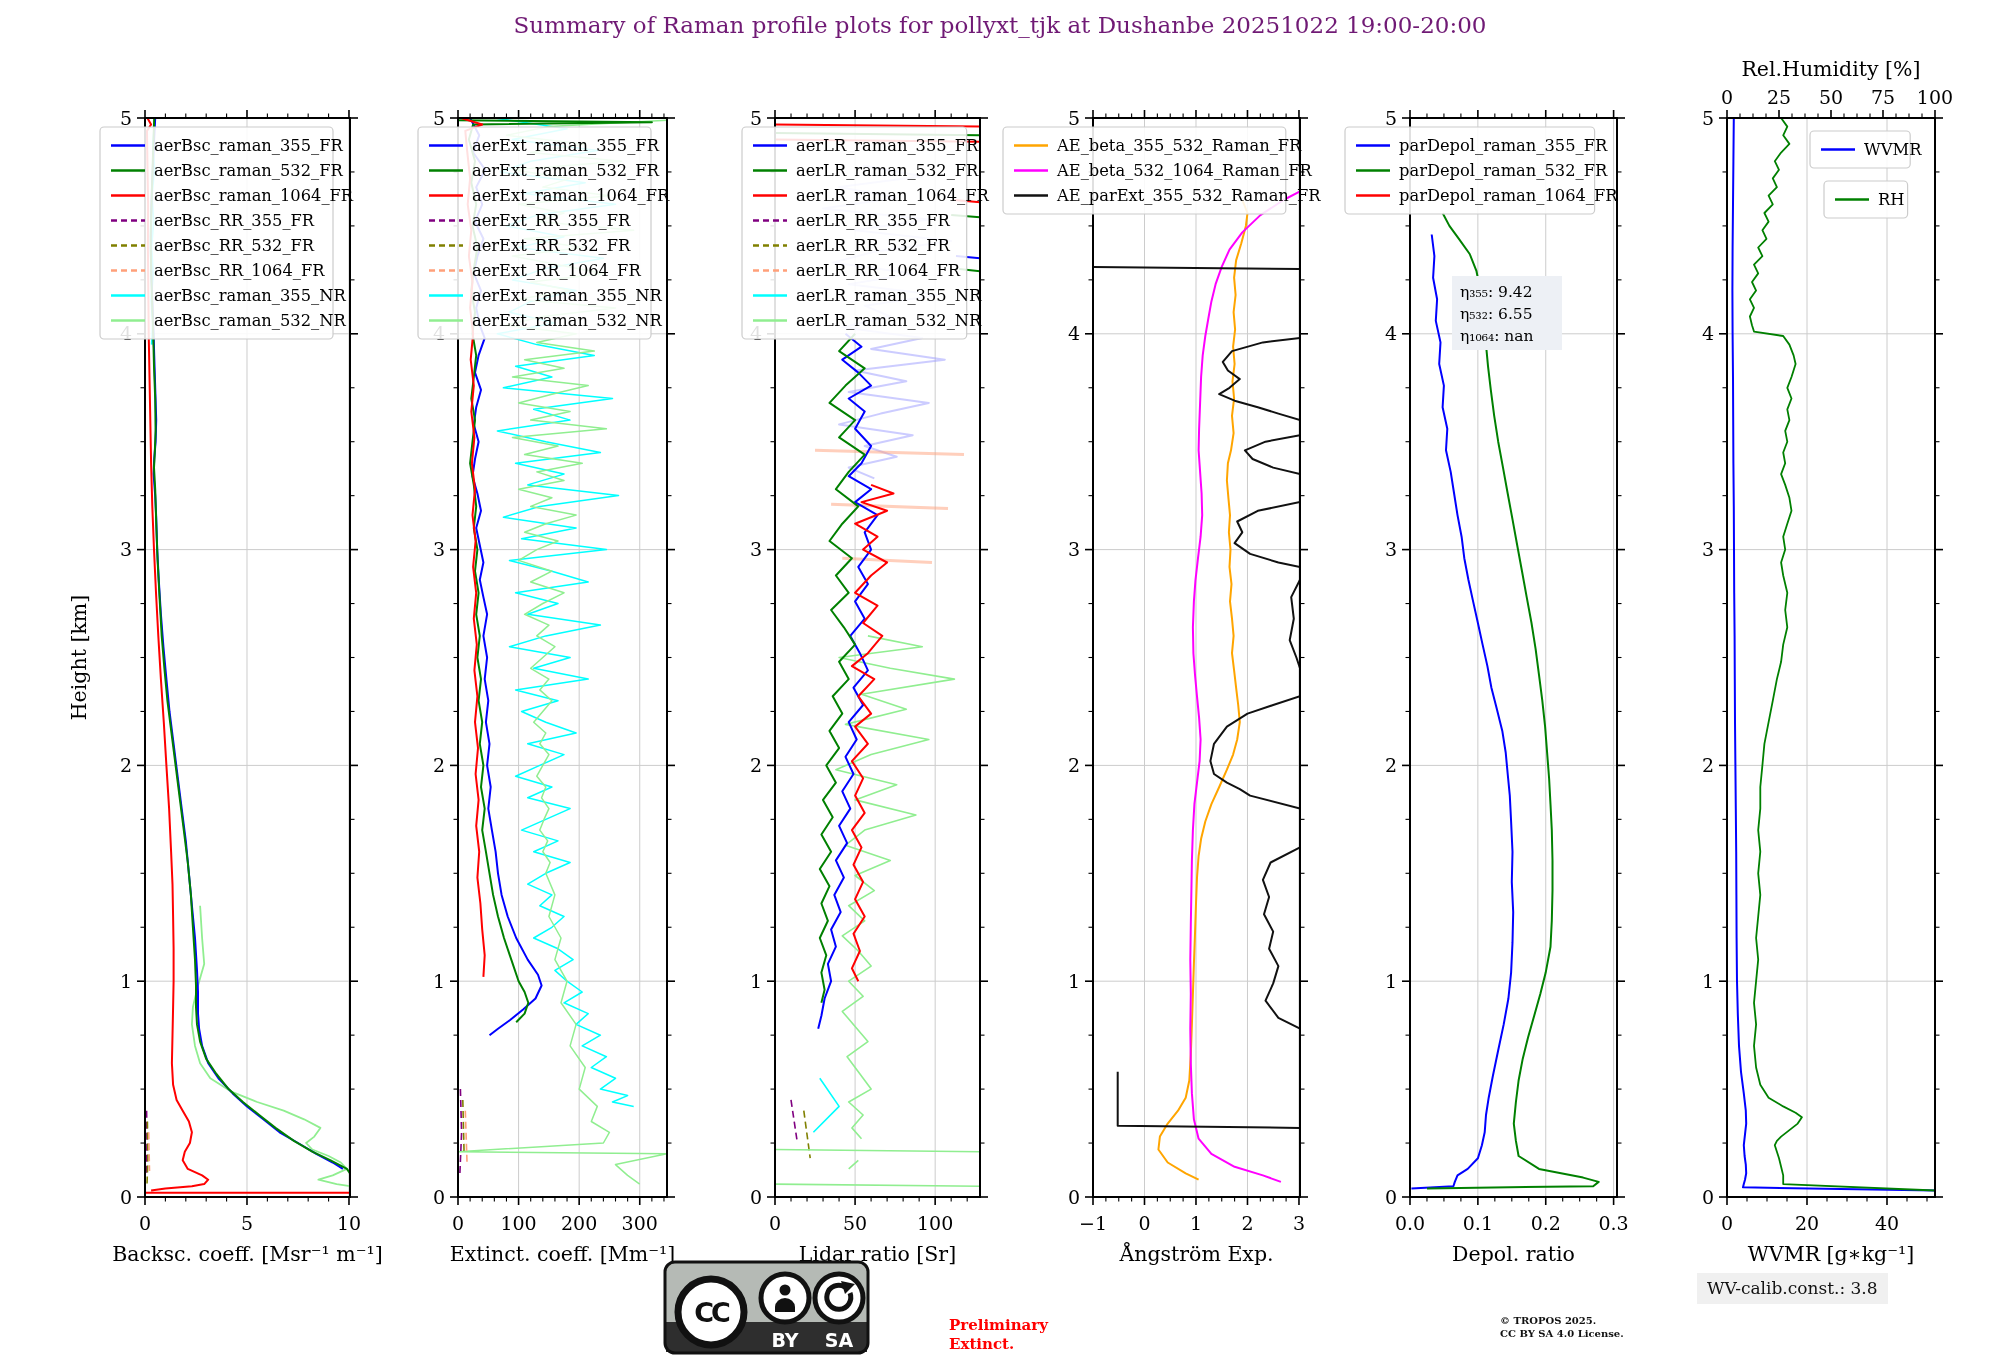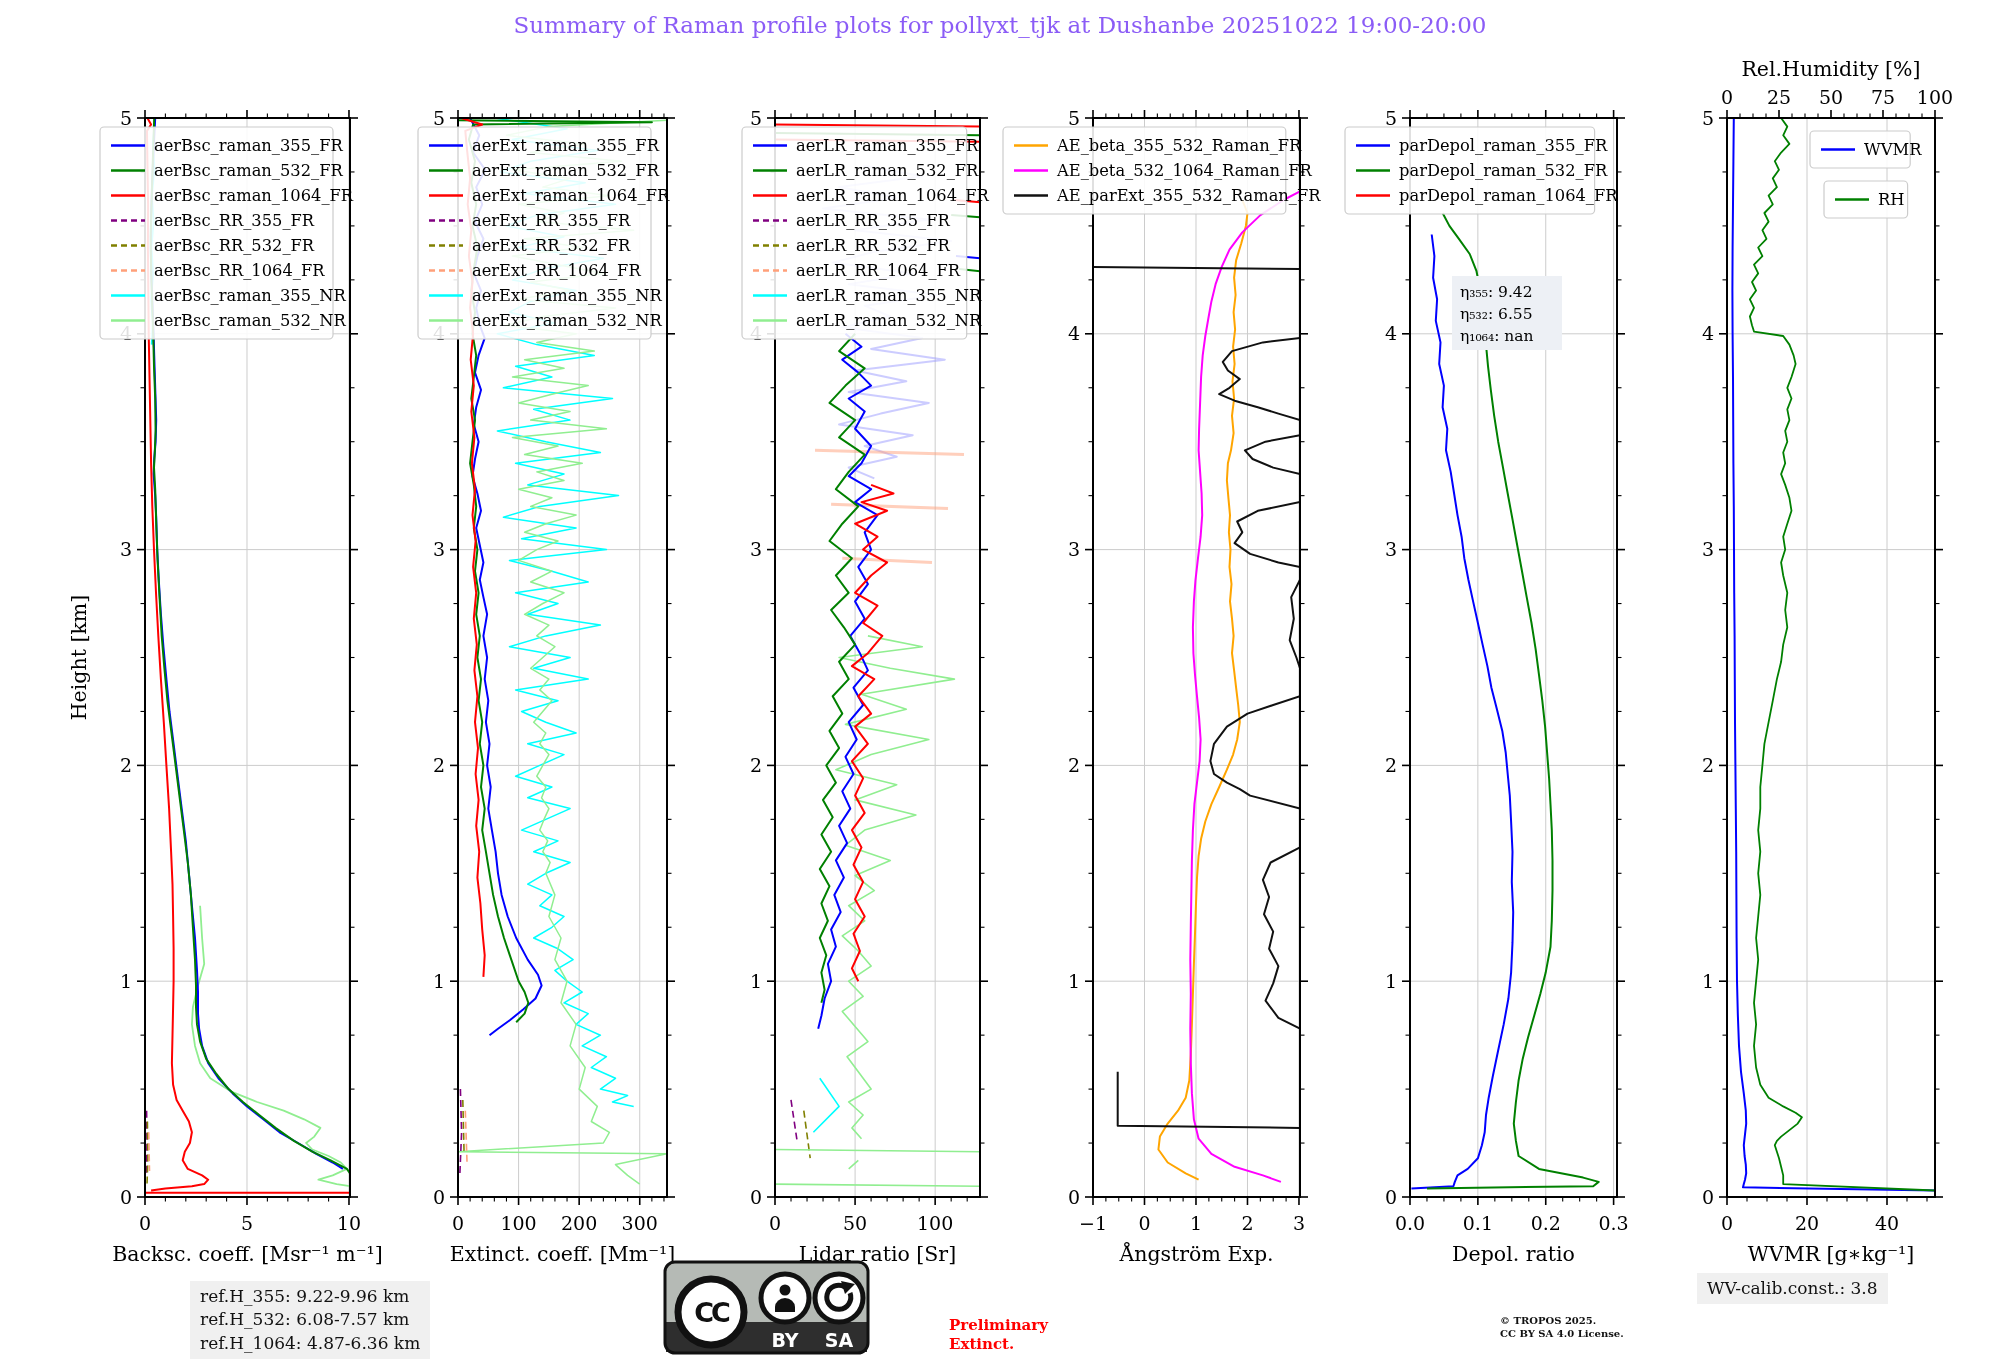--- a/index.html
+++ b/index.html
@@ -1,19 +1,19 @@
 <!DOCTYPE html>
 <html><head>
 <meta charset="utf-8">
 <style>
   html,body{margin:0;padding:0;background:#ffffff;}
   #canvas{position:relative;width:2000px;height:1360px;background:#ffffff;overflow:hidden;
           font-family:"DejaVu Serif","Liberation Serif",serif;}
   #chart-title{position:absolute;left:0;top:12px;width:2000px;text-align:center;
-               font-size:23px;color:#8b5cf6;}
+               font-size:23px;color:#701a75;}
   #chart{position:absolute;left:0;top:0;}
   #chart text{font-family:"DejaVu Serif","Liberation Serif",serif;fill:#000;}
   .notebox{position:absolute;background:#f0f0f0;color:#111;font-size:17px;line-height:1.38;
            padding:4px 10px;}
   #preliminary{position:absolute;left:913px;top:1316px;color:#ff0000;font-weight:bold;
                font-size:15px;line-height:1.25;margin-left:36px;}
   #copyright{position:absolute;left:1500px;top:1314px;color:#111;font-weight:bold;
              font-size:10px;line-height:1.3;}
   #refh-box{left:190px;top:1281px;}
   #wv-box{left:1697px;top:1273px;}
@@ -745,25 +745,20 @@
           <text x="1864" y="155" font-size="16.3">WVMR</text>
         </g>
         <g>
           <rect x="1824" y="181" width="83.6" height="37" rx="4" fill="#ffffff" fill-opacity="0.88" stroke="#cccccc" stroke-width="1.2"></rect>
           <line x1="1835" x2="1869" y1="199.5" y2="199.5" stroke="#008000" stroke-width="2.4"></line>
           <text x="1878" y="205" font-size="16.3">RH</text>
         </g>
       </g>
     </svg>
 
-  <div id="refh-box" class="notebox">
-    <div>ref.H_355: 9.22-9.96 km</div>
-    <div>ref.H_532: 6.08-7.57 km</div>
-    <div>ref.H_1064: 4.87-6.36 km</div>
-  </div>
 
   <svg id="cc-badge" width="207" height="95">
     <rect x="2" y="2" width="203" height="91" rx="10" fill="#b5bab5"></rect>
     <rect x="3" y="62" width="201" height="30" fill="#2e2e2e"></rect>
     <rect x="2" y="2" width="203" height="91" rx="10" fill="none" stroke="#111" stroke-width="3"></rect>
     <circle cx="48" cy="52" r="33" fill="#ffffff" stroke="#111" stroke-width="7"></circle>
     <text x="48" y="62" text-anchor="middle" font-family="DejaVu Sans, sans-serif" font-weight="bold" font-size="27" letter-spacing="-3" fill="#111">CC</text>
     <circle cx="122" cy="38" r="24" fill="#ffffff" stroke="#111" stroke-width="5"></circle>
     <circle cx="122" cy="30" r="5.5" fill="#111"></circle>
     <path d="M112,52 v-5 a10,9 0 0 1 20,0 v5 z" fill="#111"></path>

